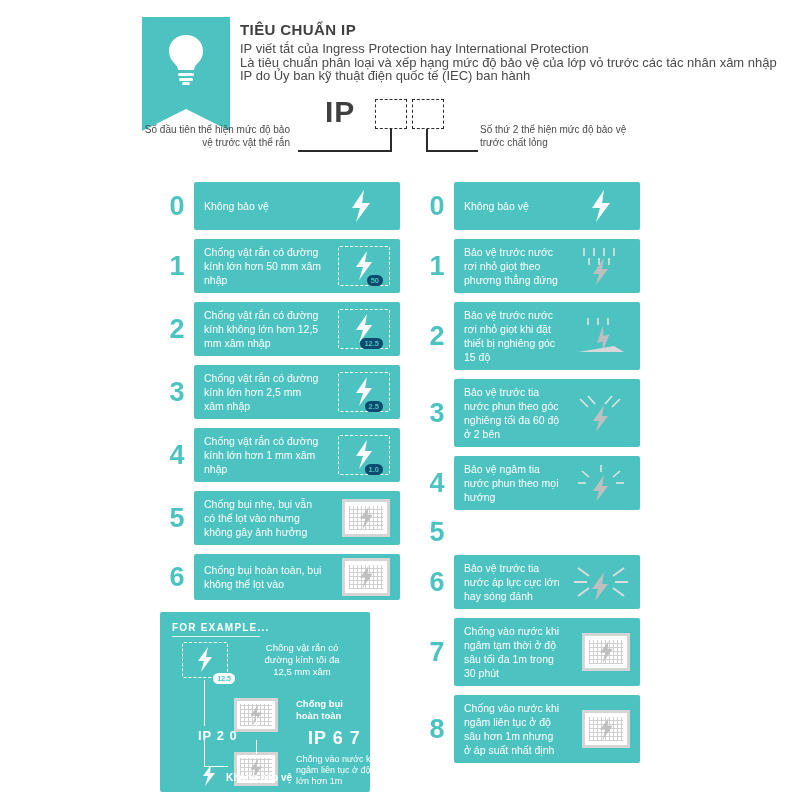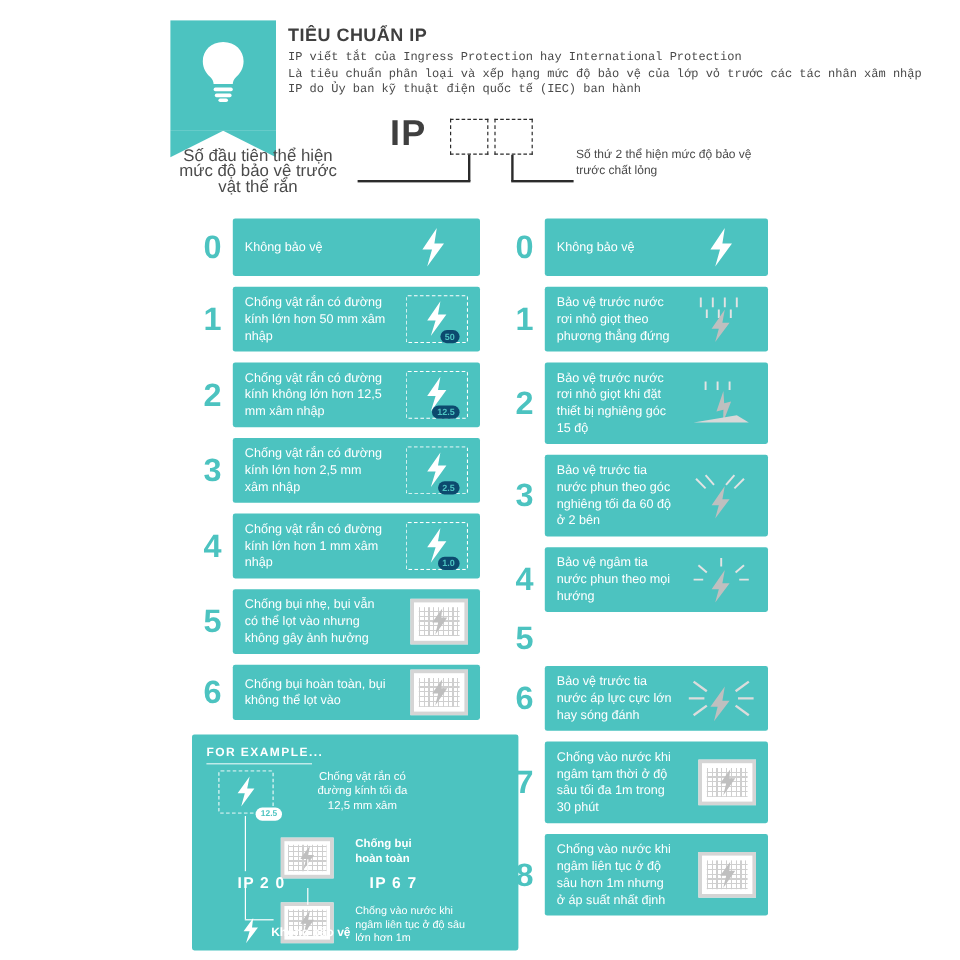--- a/index.html
+++ b/index.html
@@ -24,38 +24,38 @@
     border-left:44px solid #4cc3c0;
     border-right:44px solid #4cc3c0;
     border-bottom:22px solid transparent;
   }
   .bulb{position:absolute;left:24px;top:16px;width:40px;height:52px;}
   .header-text{position:absolute;left:98px;top:4px;width:560px;}
   .header-title{
     font-size:15px;font-weight:bold;letter-spacing:.4px;color:#3f3f3f;
     margin-bottom:4px;
   }
-  .header-line{font-size:10px;line-height:13.5px;color:#4a4a4a;font-family:Liberation Mono, monospace;}
+  .header-line{font-size:13px;line-height:13.5px;color:#4a4a4a;}
 
   
   .ipzone{position:absolute;left:150px;top:95px;width:560px;height:80px;}
   .ipword{
     position:absolute;left:175px;top:0px;font-size:30px;font-weight:bold;
     color:#3f3f3f;letter-spacing:1px;text-align:right;
   }
   .ipbox{
     position:absolute;top:4px;width:30px;height:28px;
     border:1.6px dashed #2b2b2b;
   }
   #ipbox1{left:225px;}
   #ipbox2{left:262px;}
   .leader{position:absolute;background:#2b2b2b;}
   .note-left{
-    position:absolute;left:-10px;top:28px;width:150px;font-size:14px;
-    line-height:13px;color:#4a4a4a;text-align:center;
+    position:absolute;left:-10px;top:28px;width:150px;font-size:10px;
+    line-height:13px;color:#4a4a4a;text-align:right;
   }
   .note-right{
     position:absolute;left:330px;top:28px;width:170px;font-size:10px;
     line-height:13px;color:#4a4a4a;
   }
 
   
   .col{position:absolute;top:182px;}
   .col-left{left:160px;width:240px;}
   .col-right{left:420px;width:220px;}
@@ -99,36 +99,36 @@
     border:3px solid #d5d5d5;box-sizing:border-box;
   }
   .screen i{
     position:absolute;inset:4px;background:
       repeating-linear-gradient(0deg,#cfcfcf 0 1px,transparent 1px 4px),
       repeating-linear-gradient(90deg,#cfcfcf 0 1px,transparent 1px 4px);
   }
 
   
   .example{
-    position:absolute;left:160px;top:612px;width:272px;height:180px;
+    position:absolute;left:160px;top:612px;width:210px;height:180px;
     background:#4cc3c0;border-radius:2px;color:#ffffff;
   }
   .ex-title{
     position:absolute;left:12px;top:10px;font-size:10px;font-weight:bold;
     letter-spacing:1.2px;
   }
   .ex-title:after{
     content:"";position:absolute;left:0;top:14px;width:88px;height:1px;
     background:#ffffff;opacity:.8;
   }
   .ex-t1{position:absolute;left:96px;top:30px;width:92px;font-size:9.5px;line-height:12px;text-align:center;}
   .ex-t2{position:absolute;left:136px;top:86px;width:70px;font-size:9.5px;line-height:12px;font-weight:bold;}
   .ex-t3{position:absolute;left:136px;top:142px;width:92px;font-size:9px;line-height:11px;}
   .ex-code1{position:absolute;left:38px;top:116px;font-size:13px;font-weight:bold;letter-spacing:1px;text-align:right;}
-  .ex-code2{position:absolute;left:148px;top:116px;font-size:13px;font-weight:bold;letter-spacing:1px;}
+  .ex-code2{position:absolute;left:148px;top:116px;font-size:18px;font-weight:bold;letter-spacing:1px;}
   .ex-bottom{position:absolute;left:66px;top:160px;font-size:10px;font-weight:bold;}
   .ex-dash{
     position:absolute;width:44px;height:34px;border:1.4px dashed #ffffff;border-radius:2px;
   }
   .ex-screen{
     position:absolute;width:44px;height:34px;background:#ffffff;border:3px solid #d5d5d5;
     box-sizing:border-box;
   }
   .ex-screen i{position:absolute;inset:3px;background:
       repeating-linear-gradient(0deg,#cfcfcf 0 1px,transparent 1px 4px),

